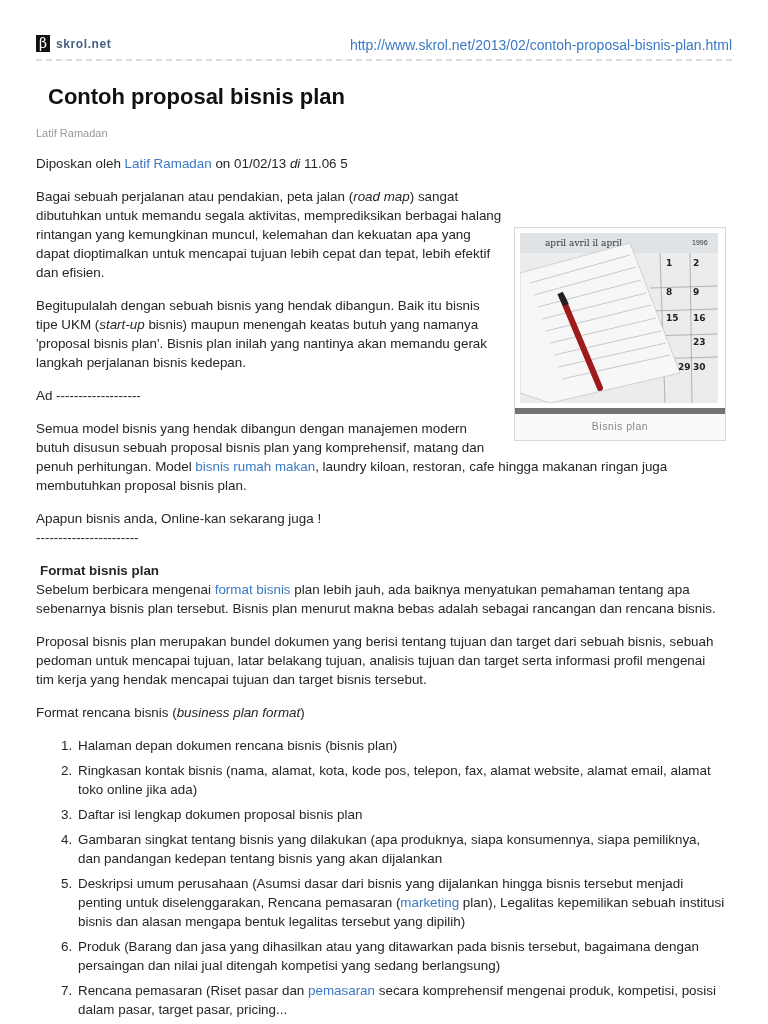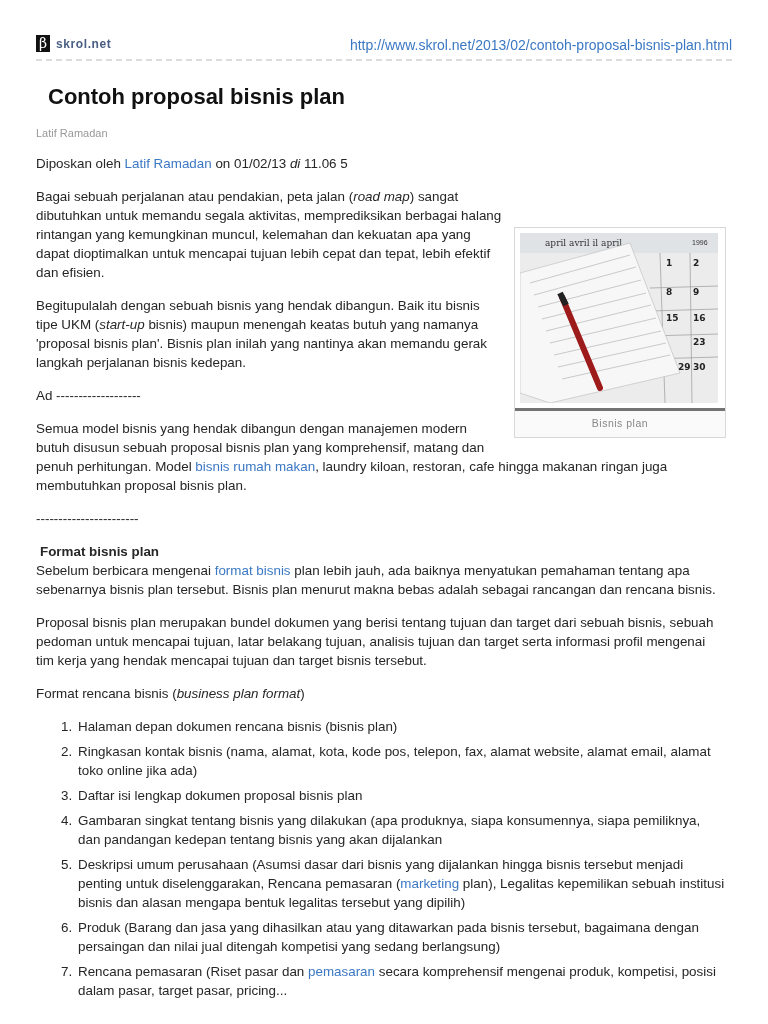--- a/index.html
+++ b/index.html
@@ -12,21 +12,21 @@
   .logo-text { font-size: 12px; font-weight: bold; color: #4a5f83; letter-spacing: 0.6px; }
   .src-url { position: absolute; right: 0; top: 3px; font-size: 14px; color: #3b78c4; text-decoration: none; }
   .dash { position: absolute; left: 36px; right: 36px; top: 59px; border-top: 2px dashed #dcdcdc; }
   h1 { position: absolute; left: 48px; top: 84px; margin: 0; font-size: 22px; font-weight: bold; color: #111; }
   .byline { position: absolute; left: 36px; top: 127px; font-size: 11px; color: #999; }
   .content { position: absolute; left: 36px; top: 154px; width: 690px; font-size: 13.4px; line-height: 19px; color: #262626; }
   .content p { margin: 0 0 14px 0; }
   .content a { color: #3b78c4; text-decoration: none; }
   .figure { float: right; width: 210px; margin: 40px 0 8px 10px; border: 1px solid #d8d8d8; background: #fff; padding: 0; }
   .fig-img { width: 198px; height: 170px; margin: 5px; background: linear-gradient(135deg,#f2f2f2,#e3e3e3); position: relative; overflow: hidden; }
-  .fig-caption { border-top: 3px solid #737373; text-align: center; font-size: 10.5px; color: #888; padding: 3px 0 4px; background: #fafafa; letter-spacing: 0.5px; }
+  .fig-caption { border-top: 6px solid #737373; text-align: center; font-size: 10.5px; color: #888; padding: 3px 0 4px; background: #fafafa; letter-spacing: 0.5px; }
   .heading-sm { font-weight: bold; margin: 0; padding-left: 4px; }
   ol { margin: 0; padding-left: 40px; }
   ol li { margin-bottom: 6px; padding-left: 2px; }
 </style>
 </head>
 <body>
 
 <div class="topbar">
   <div class="logo">
     <span class="logo-box">β</span>
@@ -84,20 +84,21 @@
         <line x1="40" y1="60" x2="46" y2="72" stroke="#222" stroke-width="6"></line>
       </svg>
     </div>
     <div class="fig-caption">Bisnis plan</div>
   </div>
 
   <p><span>Bagai sebuah perjalanan atau pendakian, peta jalan (</span><em>road map</em><span>) sangat dibutuhkan untuk memandu segala aktivitas, memprediksikan berbagai halang rintangan yang kemungkinan muncul, kelemahan dan kekuatan apa yang dapat dioptimalkan untuk mencapai tujuan lebih cepat dan tepat, lebih efektif dan efisien.</span></p>
   <p><span>Begitupulalah dengan sebuah bisnis yang hendak dibangun. Baik itu bisnis tipe UKM (</span><em>start-up</em><span> bisnis) maupun menengah keatas butuh yang namanya 'proposal bisnis plan'. Bisnis plan inilah yang nantinya akan memandu gerak langkah perjalanan bisnis kedepan.</span></p>
   <p>Ad -------------------</p>
   <p><span>Semua model bisnis yang hendak dibangun dengan manajemen modern butuh disusun sebuah proposal bisnis plan yang komprehensif, matang dan penuh perhitungan. Model </span><a>bisnis rumah makan</a><span>, laundry kiloan, restoran, cafe hingga makanan ringan juga membutuhkan proposal bisnis plan.</span></p>
+  <div>Apapun bisnis anda, Online-kan sekarang juga !</div>
   <p>-----------------------</p>
   <div class="heading-sm">Format bisnis plan</div>
   <p><span>Sebelum berbicara mengenai </span><a>format bisnis</a><span> plan lebih jauh, ada baiknya menyatukan pemahaman tentang apa sebenarnya bisnis plan tersebut. Bisnis plan menurut makna bebas adalah sebagai rancangan dan rencana bisnis.</span></p>
   <p>Proposal bisnis plan merupakan bundel dokumen yang berisi tentang tujuan dan target dari sebuah bisnis, sebuah pedoman untuk mencapai tujuan, latar belakang tujuan, analisis tujuan dan target serta informasi profil mengenai tim kerja yang hendak mencapai tujuan dan target bisnis tersebut.</p>
   <p><span>Format rencana bisnis (</span><em>business plan format</em><span>)</span></p>
 
   <ol>
     <li>Halaman depan dokumen rencana bisnis (bisnis plan)</li>
     <li>Ringkasan kontak bisnis (nama, alamat, kota, kode pos, telepon, fax, alamat website, alamat email, alamat toko online jika ada)</li>
     <li>Daftar isi lengkap dokumen proposal bisnis plan</li>

